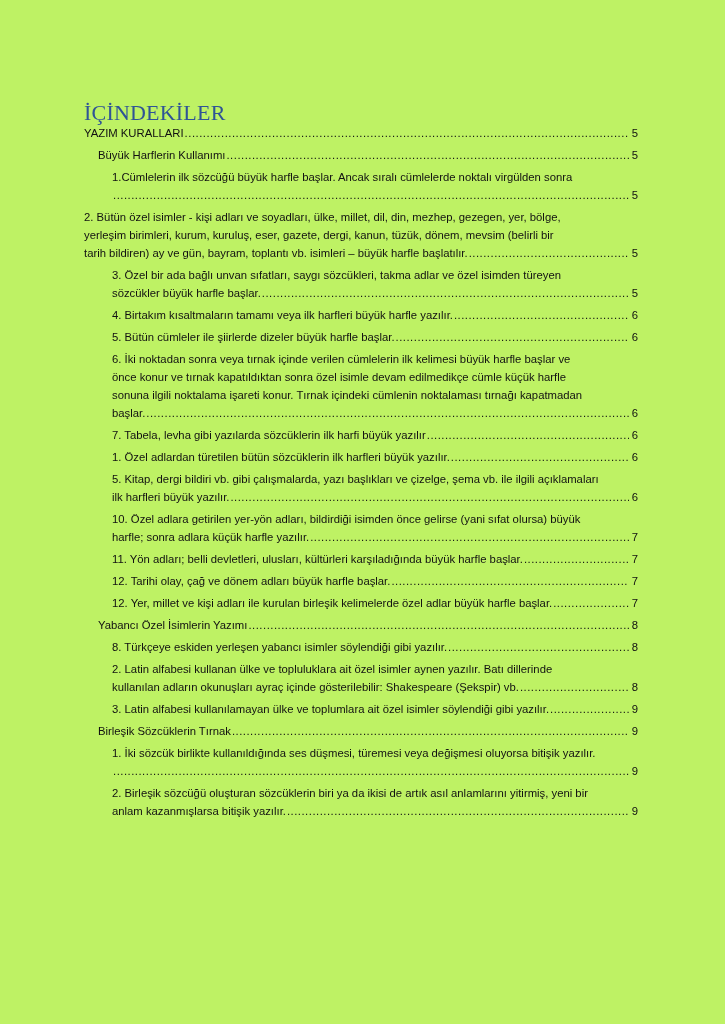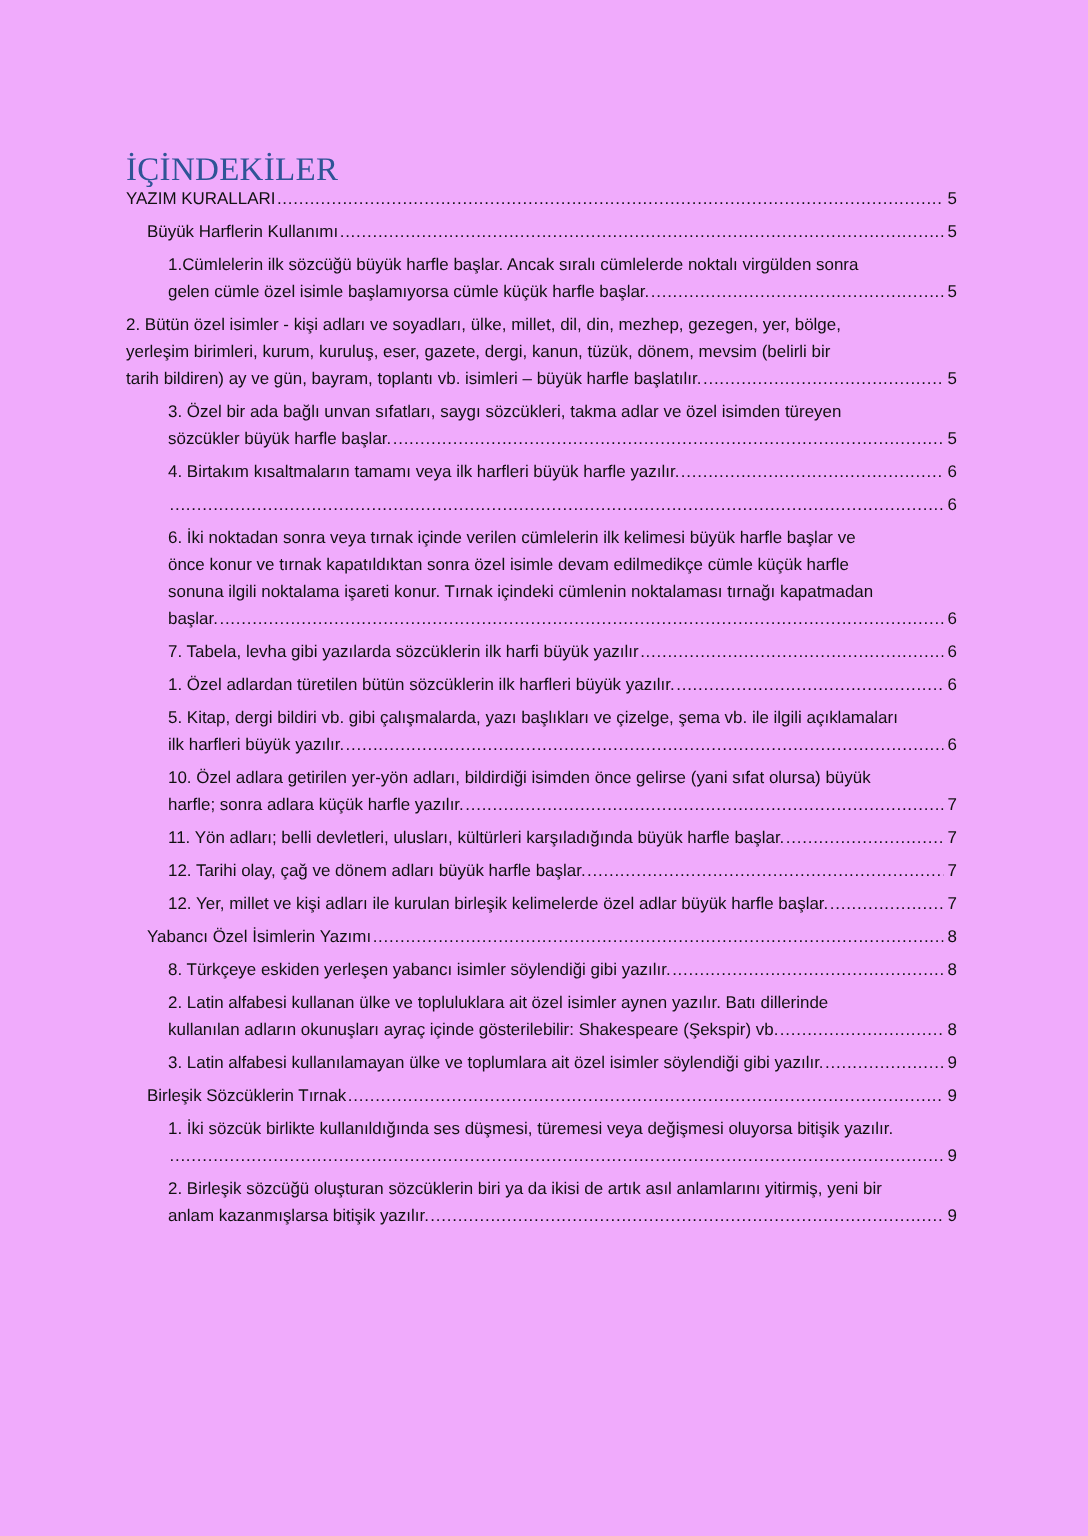--- a/index.html
+++ b/index.html
@@ -1,19 +1,19 @@
 <!DOCTYPE html>
 <html><head>
 <meta charset="utf-8">
 <style>
   html, body { margin: 0; padding: 0; background: #ffffff; }
   body { width: 725px; height: 1024px; position: relative; overflow: hidden; }
   .page {
     position: absolute; left: 0; top: 0; width: 725px; height: 1024px;
-    background: #f0abfc;
+    background: #bef264;
   }
   .toc-title {
     position: absolute; left: 84px; top: 100px;
     font-family: "Liberation Serif", "DejaVu Serif", serif;
     font-size: 22px; color: #2f5496; letter-spacing: 0.2px;
   }
   .toc {
     position: absolute; left: 84px; top: 124px; width: 554px;
     font-family: "Liberation Sans", "DejaVu Sans", sans-serif;
     font-size: 11.3px; color: #111111; line-height: 18px;
@@ -53,21 +53,20 @@
       <div class="entry lvl2">
         <div class="last">
           <span class="t">Büyük Harflerin Kullanımı</span>
           <span class="dots"></span>
           <span class="pg">5</span>
         </div>
       </div>
       <div class="entry lvl3">
         <div class="text-block">1.Cümlelerin ilk sözcüğü büyük harfle başlar. Ancak sıralı cümlelerde noktalı virgülden sonra</div>
         <div class="last">
-          <span class="t">gelen cümle özel isimle başlamıyorsa cümle küçük harfle başlar. </span>
           <span class="dots"></span>
           <span class="pg">5</span>
         </div>
       </div>
       <div class="entry lvl2b">
         <div class="text-block">2. Bütün özel isimler - kişi adları ve soyadları, ülke, millet, dil, din, mezhep, gezegen, yer, bölge,</div>
         <div class="text-block">yerleşim birimleri, kurum, kuruluş, eser, gazete, dergi, kanun, tüzük, dönem, mevsim (belirli bir</div>
         <div class="last">
           <span class="t">tarih bildiren) ay ve gün, bayram, toplantı vb. isimleri – büyük harfle başlatılır. </span>
           <span class="dots"></span>
@@ -84,20 +83,21 @@
       </div>
       <div class="entry lvl3">
         <div class="last">
           <span class="t">4. Birtakım kısaltmaların tamamı veya ilk harfleri büyük harfle yazılır. </span>
           <span class="dots"></span>
           <span class="pg">6</span>
         </div>
       </div>
       <div class="entry lvl3">
         <div class="last">
+          <span class="t">5. Bütün cümleler ile şiirlerde dizeler büyük harfle başlar.</span>
           <span class="dots"></span>
           <span class="pg">6</span>
         </div>
       </div>
       <div class="entry lvl3">
         <div class="text-block">6. İki noktadan sonra veya tırnak içinde verilen cümlelerin ilk kelimesi büyük harfle başlar ve</div>
         <div class="text-block">önce konur ve tırnak kapatıldıktan sonra özel isimle devam edilmedikçe cümle küçük harfle</div>
         <div class="text-block">sonuna ilgili noktalama işareti konur. Tırnak içindeki cümlenin noktalaması tırnağı kapatmadan</div>
         <div class="last">
           <span class="t">başlar. </span>

